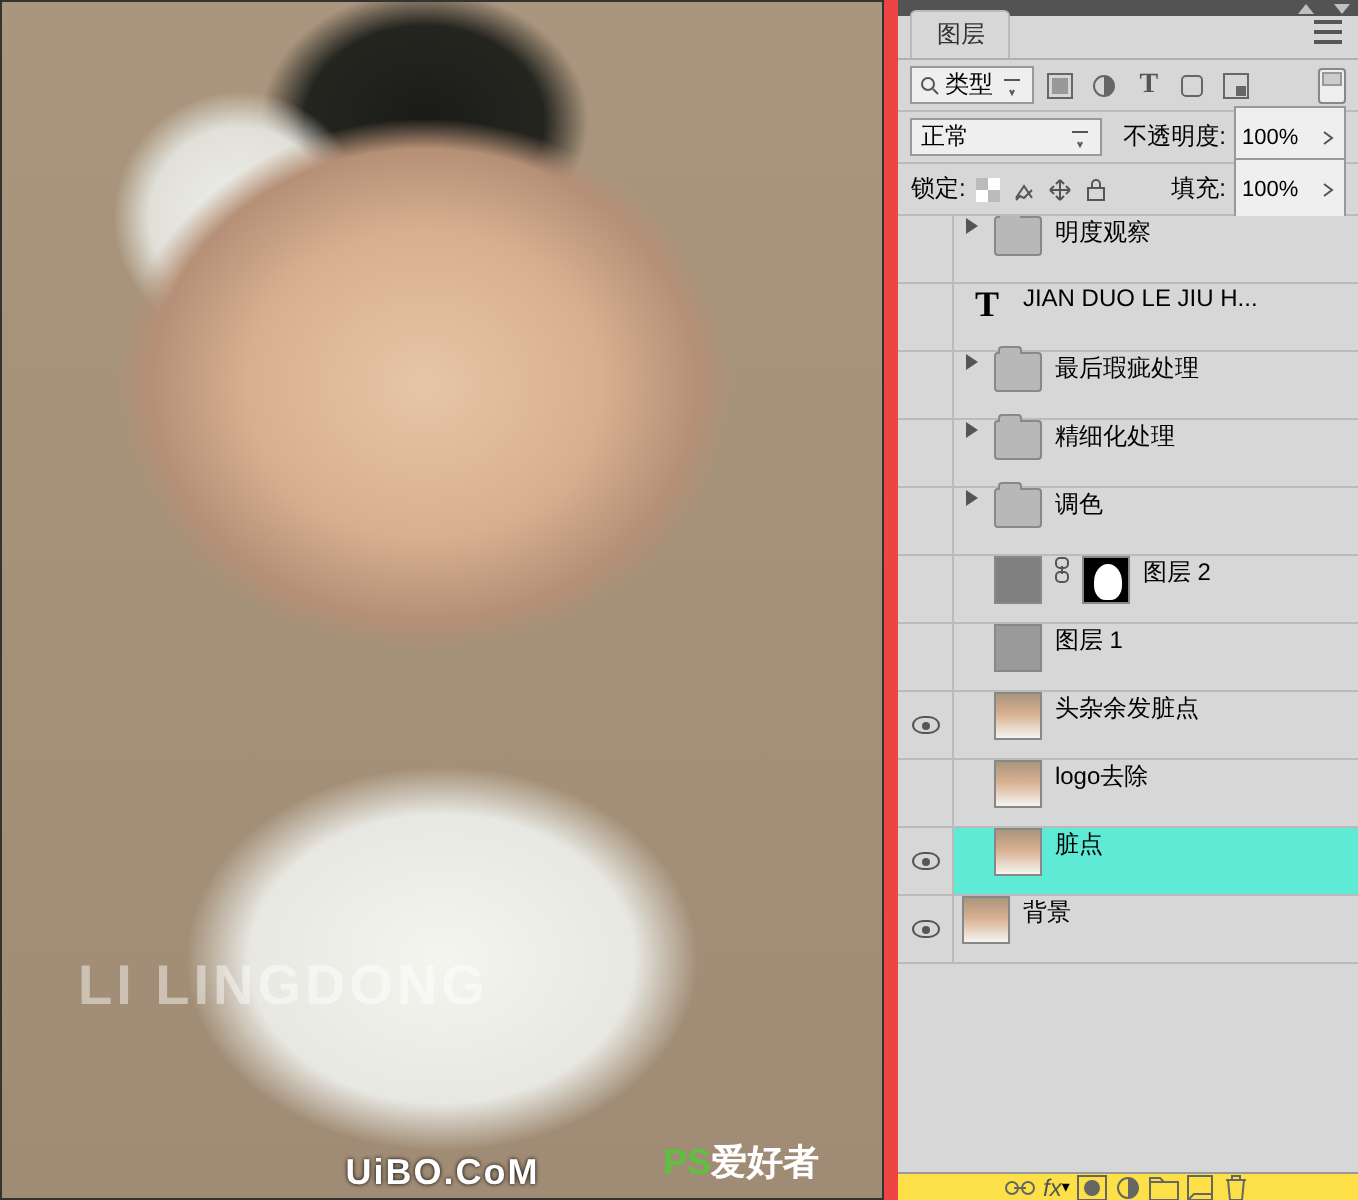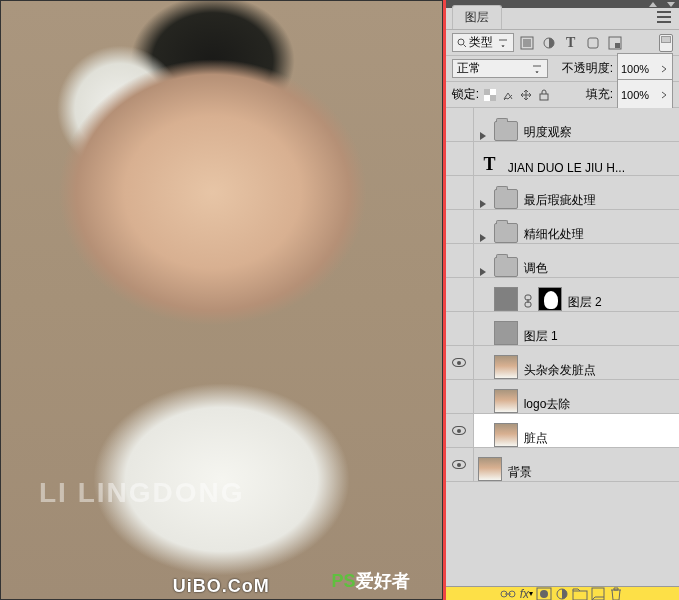--- a/index.html
+++ b/index.html
@@ -10,21 +10,21 @@
   background:
     radial-gradient(ellipse 220px 190px at 48% 32%, #e7c5a6 0%, #d8b091 40%, #b59076 62%, rgba(0,0,0,0) 70%),
     radial-gradient(ellipse 160px 120px at 50% 80%, #f5f5f0 0%, #e8e8e2 60%, rgba(0,0,0,0) 80%),
     radial-gradient(circle 90px at 27% 18%, #f0f0ec 0%, #e0e0d8 50%, rgba(0,0,0,0) 70%),
     radial-gradient(ellipse 100px 80px at 48% 10%, #1a1a18 0%, #252520 60%, rgba(0,0,0,0) 82%),
     linear-gradient(180deg, #aa967e 0%, #a59178 50%, #a08c75 100%);
 }
 .watermark { position: absolute; left: 38px; bottom: 90px; color: rgba(255,255,255,0.45); font-size: 28px; font-weight: 700; letter-spacing: 2px; }
 .site-mark { position: absolute; right: 32px; bottom: 6px; font-size: 18px; font-weight: 700; }
 .site-mark .g { color: #5fbf3f; } .site-mark .w { color: #fff; }
-.panel { width: 253px; background: #d7d7d7; display: flex; flex-direction: column; border-left: 3px solid #ef4444; }
+.panel { width: 253px; background: #d7d7d7; display: flex; flex-direction: column; border-left: 7px solid #ef4444; }
 .panel-top { height: 8px; background: #535353; display: flex; justify-content: flex-end; align-items: center; padding-right: 4px; gap: 10px; }
 .caret { width: 0; height: 0; border-left: 4px solid transparent; border-right: 4px solid transparent; border-bottom: 5px solid #c0c0c0; }
 .caret.down { border-bottom: none; border-top: 5px solid #c0c0c0; }
 .tab-row { height: 22px; background: #d7d7d7; display: flex; align-items: flex-end; border-bottom: 1px solid #b0b0b0; padding-left: 6px; gap: 0; }
 .tab { font-size: 12px; padding: 3px 12px; color: #333; background: #e8e8e8; border-top-left-radius: 3px; border-top-right-radius: 3px; border: 1px solid #bbb; border-bottom: none; }
 .tab.active { background: #d7d7d7; }
 .hamburger { margin-left: auto; margin-right: 6px; padding: 2px; }
 .hamburger svg { width: 14px; height: 12px; }
 .filter-row, .mode-row, .lock-row { display: flex; align-items: center; height: 26px; padding: 0 6px; gap: 4px; border-bottom: 1px solid #bbb; font-size: 12px; }
 .sel { background: #efefef; border: 1px solid #999; height: 19px; display: flex; align-items: center; padding: 0 4px; font-size: 12px; }
@@ -33,36 +33,36 @@
 .ico { width: 18px; height: 18px; display: flex; align-items: center; justify-content: center; border: 1px solid transparent; }
 .spacer { flex: 1; }
 .pct { background: #efefef; border: 1px solid #999; height: 32px; width: 56px; display: flex; align-items: center; padding: 0 3px; font-size: 11px; }
 .pct .arrow { width: 10px; height: 10px; margin-left: auto; }
 .lock-ico { width: 14px; height: 14px; display: flex; align-items: center; justify-content: center; }
 .layers { flex: 1; overflow: auto; background: #d7d7d7; }
 .layer-row { display: flex; align-items: center; height: 34px; border-bottom: 1px solid #bbb; font-size: 12px; }
 .vis { width: 28px; height: 100%; border-right: 1px solid #bbb; display: flex; align-items: center; justify-content: center; }
 .eye { width: 14px; height: 9px; border: 1px solid #555; border-radius: 50%/60%; position: relative; }
 .eye::after { content: ""; position: absolute; width: 4px; height: 4px; background: #555; border-radius: 50%; top: 1.5px; left: 4px; }
-.row-body { flex: 1; display: flex; align-items: flex-end; padding-left: 4px; gap: 6px; height: 100%; }
+.row-body { flex: 1; display: flex; align-items: flex-start; padding-left: 4px; gap: 6px; height: 100%; }
 .row-body.indent1 { padding-left: 20px; }
 .tw { width: 10px; height: 10px; display: flex; align-items: center; justify-content: center; }
 .tri-r { width: 0; height: 0; border-top: 4px solid transparent; border-bottom: 4px solid transparent; border-left: 6px solid #555; }
 .tri-d { width: 0; height: 0; border-left: 4px solid transparent; border-right: 4px solid transparent; border-top: 6px solid #555; }
 .folder { width: 24px; height: 20px; background: #b8b8b8; border: 1px solid #888; position: relative; border-radius: 2px; }
 .folder::before { content: ""; position: absolute; width: 10px; height: 3px; background: #b8b8b8; border: 1px solid #888; border-bottom: none; top: -4px; left: 1px; border-radius: 2px 2px 0 0; }
 .folder.open { background: #c8c8c8; }
 .thumb { width: 24px; height: 24px; border: 1px solid #888; background: #999; position: relative; }
 .thumb.photo { background: linear-gradient(180deg, #aa967e 0%, #d8b091 45%, #f5f5f0 100%); }
 .thumb.gray { background: #808080; }
 .thumb.gray2 { background: #9a9a9a; }
 .mask { width: 24px; height: 24px; border: 1px solid #888; background: #000; position: relative; }
 .mask::after { content: ""; position: absolute; width: 14px; height: 18px; background: #fff; left: 5px; top: 3px; border-radius: 50% 50% 40% 40%; }
 .type-T { font-family: "Times New Roman", serif; font-size: 18px; font-weight: 700; width: 24px; text-align: center; }
-.layer-row.selected .row-body { background: #ffffff; }
+.layer-row.selected .row-body { background: #5eead4; }
 .bottom-bar { height: 14px; background: #fde047; border-top: 1px solid #999; display: flex; align-items: center; justify-content: center; }
 .bottom-ico { width: 18px; height: 18px; display: flex; align-items: center; justify-content: center; }
 </style>
 </head>
 <body>
 
 <div class="canvas">
   <div class="canvas-img"></div>
   <div class="watermark">LI LINGDONG</div>
   <div class="site-mark">

